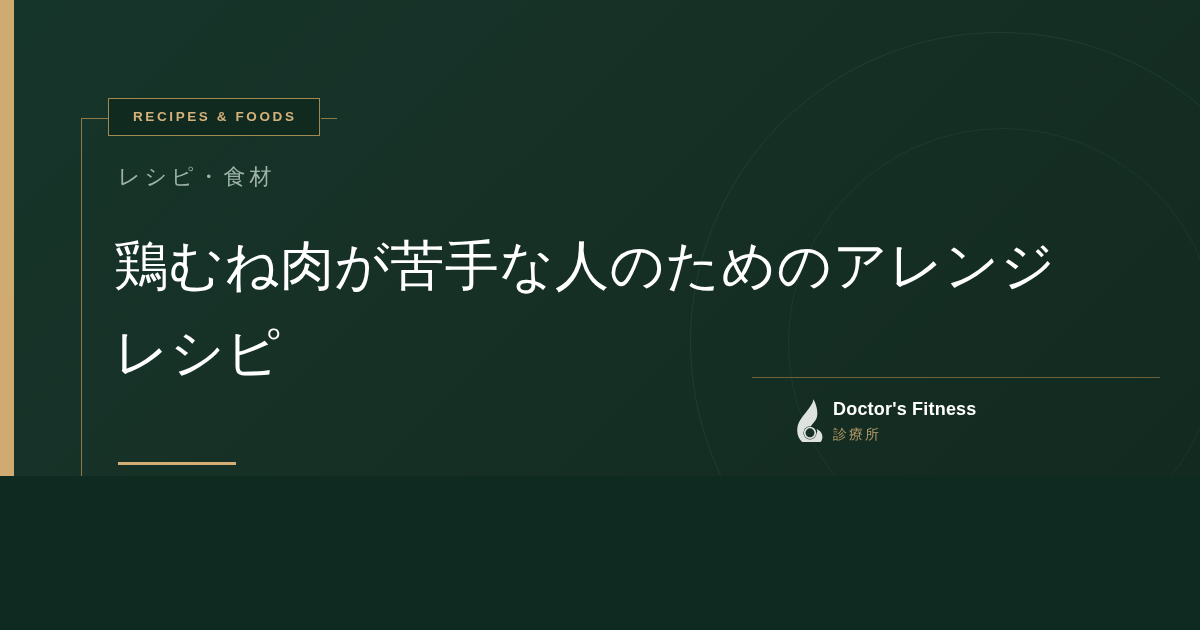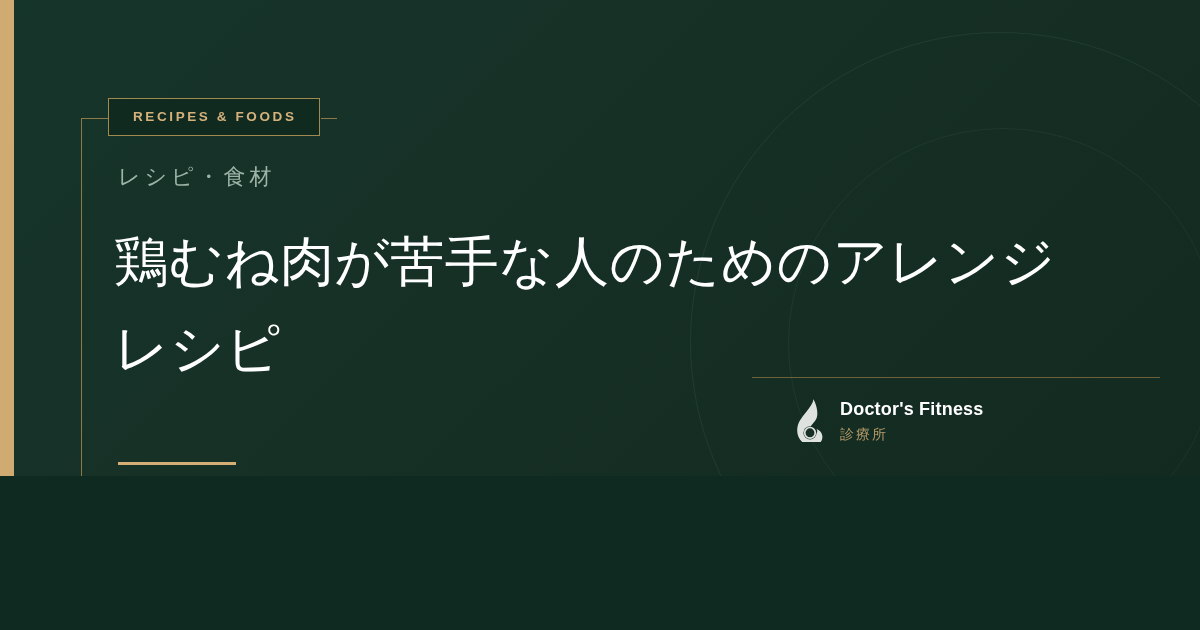--- a/index.html
+++ b/index.html
@@ -118,21 +118,21 @@
     line-height: 1;
   }
 
   .headline {
     position: absolute;
     left: 6px;
     top: 222px;
     width: 980px;
     margin: 0;
     color: #ffffff;
-    font-family: Liberation Mono, monospace;
+    font-family: Liberation Sans, sans-serif;
     font-size: 54px;
     font-weight: normal;
     line-height: 1.62;
     letter-spacing: 0.5px;
   }
 
   .gold-rule {
     position: absolute;
     left: 10px;
     top: 462px;
@@ -160,21 +160,21 @@
   }
   .brand-divider {
     width: 100%;
     height: 1px;
     background: #6e6039;
     margin-bottom: 20px;
   }
   .brand-row {
     display: flex;
     align-items: center;
-    gap: 12px;
+    gap: 5px;
     padding-left: 40px;
   }
   .brand-mark {
     width: 36px;
     height: 44px;
     flex: 0 0 auto;
     display: block;
   }
   .brand-text { line-height: 1; }
   .brand-name {

